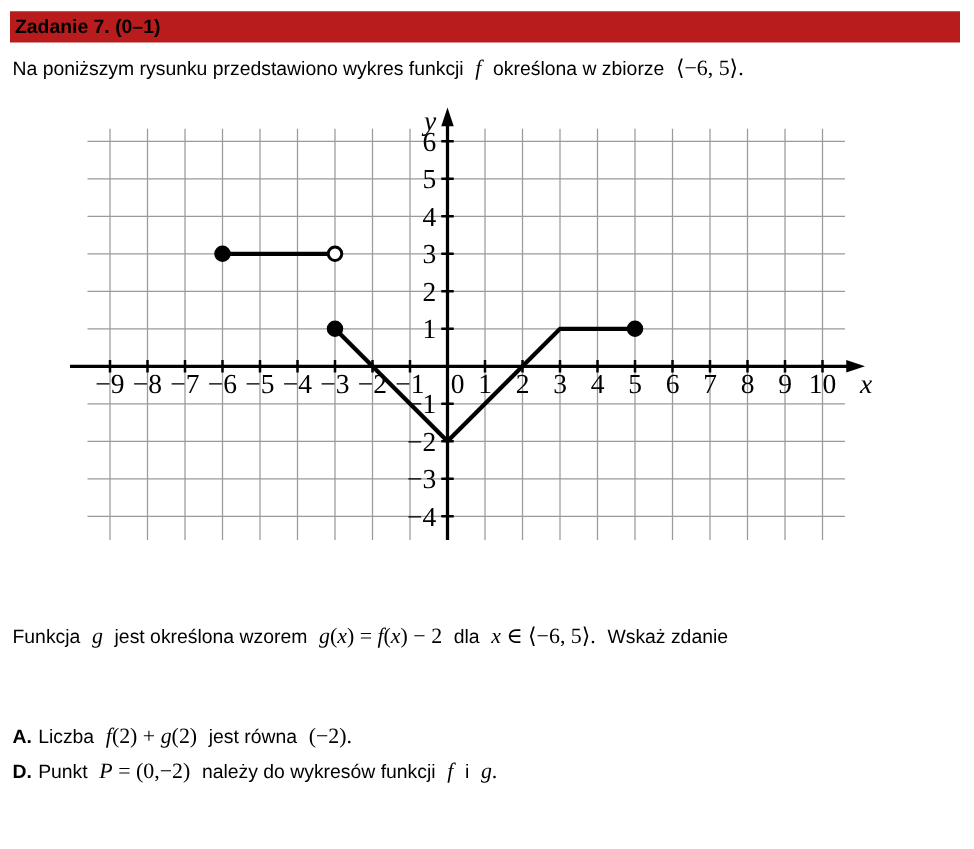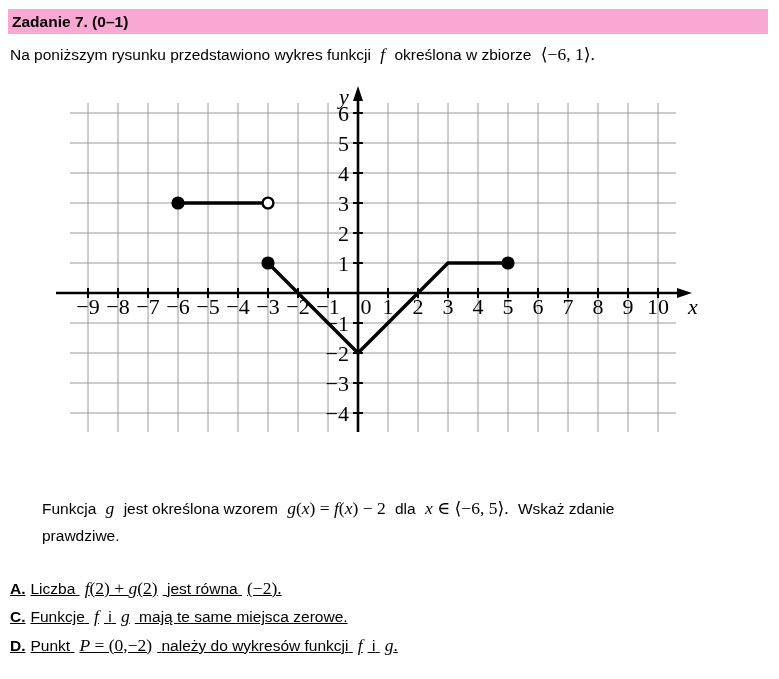--- a/index.html
+++ b/index.html
@@ -7,42 +7,42 @@
     width: 779px; height: 679px;
     position: relative;
     background: #ffffff;
     overflow: hidden;
     color: #000;
     font-family: "Liberation Sans", "DejaVu Sans", sans-serif;
   }
   .header-bar {
     position: absolute; left: 8px; top: 9px;
     width: 760px; height: 25px;
-    background: #f9a8d4;
+    background: #b91c1c;
     display: flex; align-items: center;
   }
   .header-title {
     font-weight: 700; font-size: 15.5px; padding-left: 4px;
   }
   .intro {
     position: absolute; left: 10px; top: 41px; width: 765px;
     font-size: 15.5px; line-height: 26px; white-space: nowrap;
   }
   .graph-wrap {
     position: absolute; left: 40px; top: 85px; width: 660px; height: 360px;
   }
   .question {
     position: absolute; left: 10px; top: 495px; width: 768px;
     font-size: 15.5px; line-height: 26.5px;
   }
-  .q-line { white-space: nowrap; margin-left: 32px; }
+  .q-line { white-space: nowrap; }
   .options {
     position: absolute; left: 10px; top: 574px; font-size: 15.5px;
   }
-  .option-row { height: 28.4px; line-height: 28.4px; white-space: nowrap; text-decoration: underline; }
+  .option-row { height: 28.4px; line-height: 28.4px; white-space: nowrap; }
   .opt-label { font-weight: 700; margin-right: 5px; }
   .rich .math {
     font-family: "Liberation Serif", "DejaVu Serif", serif;
     font-size: 17.5px; margin: 0 5px;
   }
   .rich .plain { }
   svg text { fill: #000; }
   .tick-label {
     font-family: "Liberation Serif", "DejaVu Serif", serif;
     font-size: 22px;
@@ -52,21 +52,21 @@
     font-size: 22px; font-style: italic;
   }
 </style>
 </head>
 <body>
 
 <div class="header-bar">
   <span class="header-title">Zadanie 7. (0–1)</span>
 </div>
 
-<div class="intro rich"><span class="plain">Na poniższym rysunku przedstawiono wykres funkcji</span> <span class="math"><i>f</i></span> <span class="plain">określona w zbiorze</span> <span class="math">⟨−6, 1⟩.</span> </div>
+<div class="intro rich"><span class="plain">Na poniższym rysunku przedstawiono wykres funkcji</span> <span class="math"><i>f</i></span> <span class="plain">określona w zbiorze</span> <span class="math">⟨−6, 5⟩.</span> </div>
 
 <div class="graph-wrap">
   <svg id="graph-svg" width="660" height="360" viewBox="0 0 660 360">
       <line x1="48" y1="18" x2="48" y2="347" stroke="#9a9a9a" stroke-width="1"></line>
       <line x1="78" y1="18" x2="78" y2="347" stroke="#9a9a9a" stroke-width="1"></line>
       <line x1="108" y1="18" x2="108" y2="347" stroke="#9a9a9a" stroke-width="1"></line>
       <line x1="138" y1="18" x2="138" y2="347" stroke="#9a9a9a" stroke-width="1"></line>
       <line x1="168" y1="18" x2="168" y2="347" stroke="#9a9a9a" stroke-width="1"></line>
       <line x1="198" y1="18" x2="198" y2="347" stroke="#9a9a9a" stroke-width="1"></line>
       <line x1="228" y1="18" x2="228" y2="347" stroke="#9a9a9a" stroke-width="1"></line>
@@ -162,26 +162,22 @@
       <polyline points="228,178 318,268 408,178 468,178" fill="none" stroke="#000000" stroke-width="3.4"></polyline>
       <circle cx="138" cy="118" r="5.4" fill="#000000" stroke="#000000" stroke-width="2.4"></circle>
       <circle cx="228" cy="118" r="5.4" fill="#ffffff" stroke="#000000" stroke-width="2.4"></circle>
       <circle cx="228" cy="178" r="5.4" fill="#000000" stroke="#000000" stroke-width="2.4"></circle>
       <circle cx="468" cy="178" r="5.4" fill="#000000" stroke="#000000" stroke-width="2.4"></circle>
     </svg>
 </div>
 
 <div class="question">
   <div class="q-line rich"><span class="plain">Funkcja</span> <span class="math"><i>g</i></span> <span class="plain">jest określona wzorem</span> <span class="math"><i>g</i>(<i>x</i>) = <i>f</i>(<i>x</i>) − 2</span> <span class="plain">dla</span> <span class="math"><i>x</i> ∈ ⟨−6, 5⟩.</span> <span class="plain">Wskaż zdanie</span> </div>
-  <div class="q-line rich"><span class="plain">prawdziwe.</span> </div>
 </div>
 
 <div class="options">
   <div class="option-row">
     <span class="opt-label">A.</span><span class="rich"><span class="plain">Liczba</span> <span class="math"><i>f</i>(2) + <i>g</i>(2)</span> <span class="plain">jest równa</span> <span class="math">(−2).</span> </span>
   </div>
   <div class="option-row">
-    <span class="opt-label">C.</span><span class="rich"><span class="plain">Funkcje</span> <span class="math"><i>f</i></span> <span class="plain">i</span> <span class="math"><i>g</i></span> <span class="plain">mają te same miejsca zerowe.</span> </span>
-  </div>
-  <div class="option-row">
     <span class="opt-label">D.</span><span class="rich"><span class="plain">Punkt</span> <span class="math"><i>P</i> = (0,−2)</span> <span class="plain">należy do wykresów funkcji</span> <span class="math"><i>f</i></span> <span class="plain">i</span> <span class="math"><i>g</i>.</span> </span>
   </div>
 </div>
 
 </body></html>

